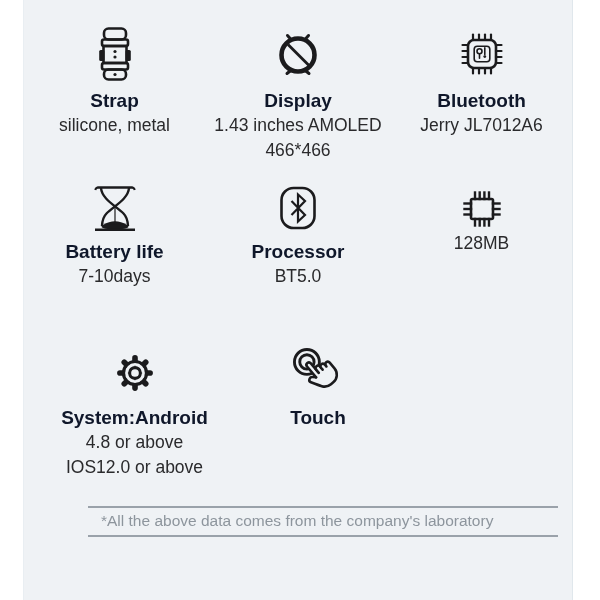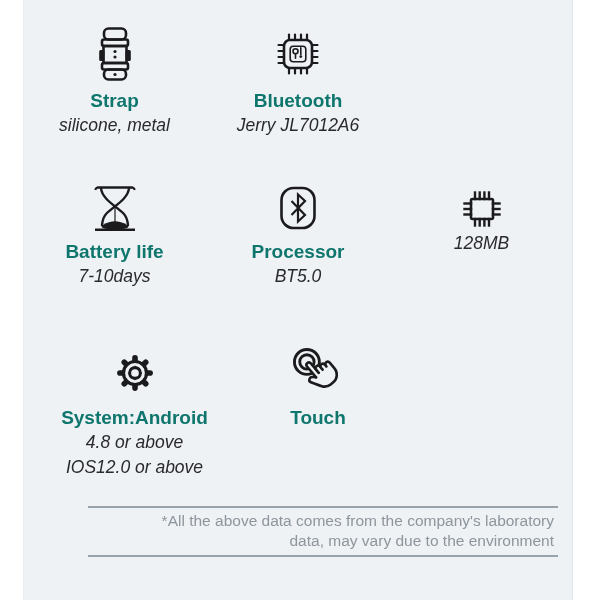--- a/index.html
+++ b/index.html
@@ -15,29 +15,29 @@
   }
   .specs-row{display:grid;grid-template-columns:183px 184px 183px;}
   .cell{display:flex;flex-direction:column;align-items:center;text-align:center;}
   .r1 .cell{padding-top:28px;height:142px;}
   .r2 .cell{padding-top:15px;height:145px;text-align:right;}
   .r3 .cell{padding-top:19px;height:156px;margin-left:40px;}
   .icon-box{display:flex;align-items:center;justify-content:center;}
   .r1 .icon-box{height:52px;}
   .r2 .icon-box{height:46px;}
   .r3 .icon-box{height:48px;}
-  .spec-title{margin-top:9px;font-size:19px;font-weight:700;color:#0f766e;line-height:24px;}
-  .spec-val{font-size:17.5px;color:#2a2a2c;line-height:25px;font-style:italic;}
+  .spec-title{margin-top:9px;font-size:19px;font-weight:700;color:#0f172a;line-height:24px;}
+  .spec-val{font-size:17.5px;color:#2a2a2c;line-height:25px;}
   .disclaimer{
     position:absolute;left:65px;top:506px;width:470px;box-sizing:border-box;
     border-top:2px solid #9aa2aa;border-bottom:2px solid #9aa2aa;
     padding:3px 4px 4px 13px;
     font-size:15.5px;line-height:20px;color:#8d959d;text-align:left;
   }
-  .disclaimer span{display:block;text-align:right;}
+  .disclaimer span{display:block;}
   svg{display:block;}
 </style>
 </head>
 <body>
 
 <div class="panel">
 
   <div class="specs-row r1">
 
     <div class="cell">
@@ -52,20 +52,35 @@
           <circle cx="20" cy="31" r="1.6" fill="#1b1b1d" stroke="none"></circle>
           <rect x="7" y="37" width="26" height="6.5" rx="2"></rect>
           <rect x="9" y="43.5" width="22" height="10" rx="4.5"></rect>
           <circle cx="20" cy="48.5" r="1.6" fill="#1b1b1d" stroke="none"></circle>
         </svg>
       </div>
       <div class="spec-title">Strap</div>
       <div class="spec-val">silicone, metal</div>
     </div>
 
+    <div class="cell">
+      <div class="icon-box">
+        <svg width="52" height="50" viewBox="0 0 52 50" fill="none" stroke="#1b1b1d">
+          <path d="M15.5 6.5 L19 10.5" stroke-width="3" stroke-linecap="round"></path>
+          <path d="M36.5 6.5 L33 10.5" stroke-width="3" stroke-linecap="round"></path>
+          <path d="M15 44.5 L18.8 41.5" stroke-width="3" stroke-linecap="round"></path>
+          <path d="M37 44.5 L33.2 41.5" stroke-width="3" stroke-linecap="round"></path>
+          <circle cx="26" cy="26" r="16.5" stroke-width="4.6"></circle>
+          <path d="M16 15.5 L37 36.5" stroke-width="2.8"></path>
+        </svg>
+      </div>
+      <div class="spec-title">Display</div>
+      <div class="spec-val">1.43 inches AMOLED</div>
+      <div class="spec-val">466*466</div>
+    </div>
 
     <div class="cell">
       <div class="icon-box">
         <svg width="48" height="48" viewBox="0 0 48 48" fill="none" stroke="#1b1b1d">
           <g stroke-width="2.2" stroke-linecap="round">
             <path d="M15 4.5 V10"></path>
               <path d="M21 4.5 V10"></path>
               <path d="M27 4.5 V10"></path>
               <path d="M33 4.5 V10"></path>
             <path d="M15 38 V43.5"></path>
@@ -190,16 +205,15 @@
             <path d="M14 10.5a1.5 1.5 0 0 1 3 0v1.5"></path>
           </g>
         </svg>
       </div>
       <div class="spec-title">Touch</div>
     </div>
   </div>
 
   <div class="disclaimer">
     <span>*All the above data comes from the company's laboratory</span>
-    <span>data, may vary due to the environment</span>
   </div>
 
 </div>
 
 </body></html>

